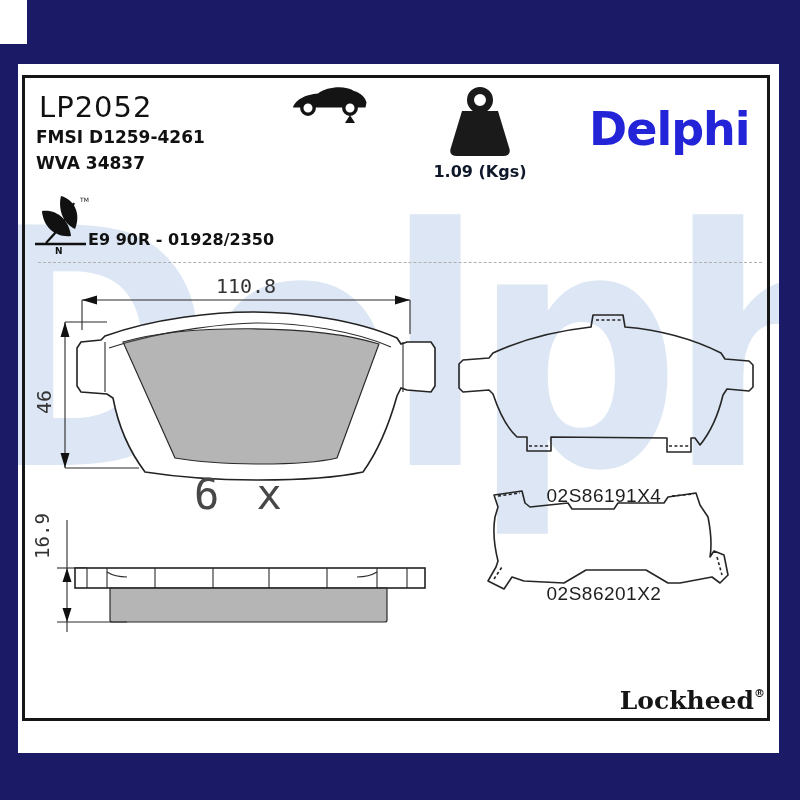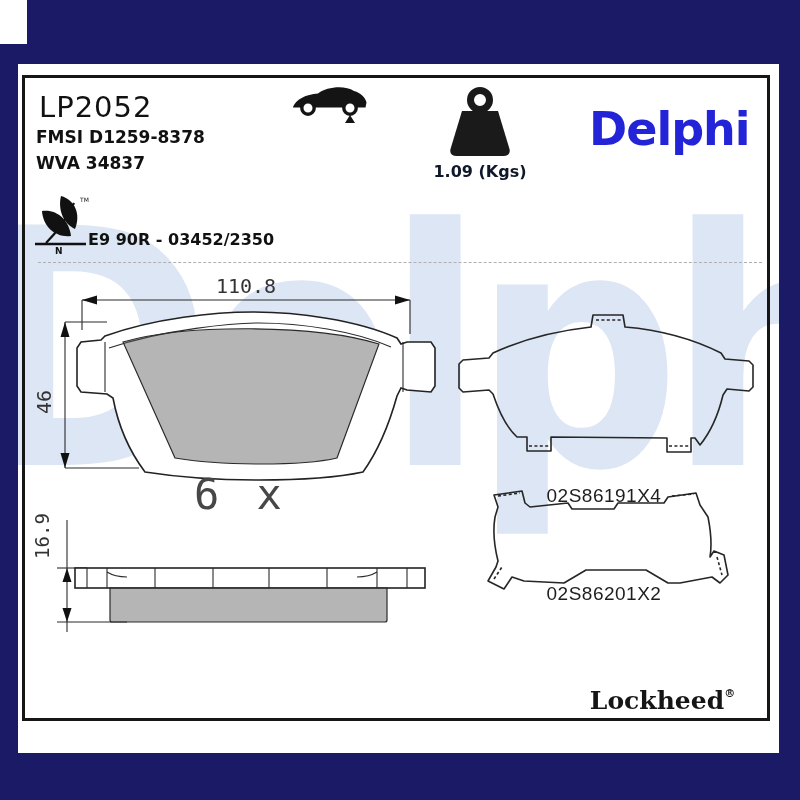--- a/index.html
+++ b/index.html
@@ -48,21 +48,21 @@
   #qty-label {
     left:194px; top:470px; font-family:"DejaVu Sans Mono", monospace;
     font-size:42px; color:#474747; letter-spacing:6px;
   }
 
   .acc-label { width:260px; text-align:center; font-family:"Liberation Sans", sans-serif; font-size:19px; color:#1e1e1e; letter-spacing:.5px; }
   #acc1-label { left:474px; top:457px;margin-top:28px; }
   #acc2-label { left:474px; top:583px; }
 
   #lockheed {
-    left:560px; top:686px; width:205px; text-align:center;
+    left:560px; top:686px; width:205px; text-align:right;
     font-family:"DejaVu Serif", serif; font-weight:bold; font-size:25px; color:#151515;
   }
   #lockheed sup { font-size:11px; vertical-align:12px; }
 
   svg { position:absolute; overflow:visible; }
   .thin { stroke:#2a2a2a; stroke-width:1.1; fill:none; }
   .arrow { fill:#111; stroke:none; }
   .plate { fill:#ffffff; stroke:#222; stroke-width:1.6; }
   .friction { fill:rgba(92,92,92,.45); stroke:#2a2a2a; stroke-width:1.2; }
   .shim { fill:none; stroke:#262626; stroke-width:1.6; stroke-linejoin:round; }
@@ -75,21 +75,21 @@
 
 <div class="abs frame" id="frame-top"></div>
 <div class="abs frame" id="frame-left"></div>
 <div class="abs frame" id="frame-right"></div>
 <div class="abs frame" id="frame-bottom"></div>
 <div class="abs" id="frame-notch"></div>
 
 <div class="abs" id="content-box"></div>
 
 <div class="abs z4" id="part-number">LP2052</div>
-<div class="abs z4" id="fmsi-line">FMSI D1259-8378</div>
+<div class="abs z4" id="fmsi-line">FMSI D1259-4261</div>
 <div class="abs z4" id="wva-line">WVA 34837</div>
 <div class="abs z4" id="delphi-logo">Delphi</div>
 
 <svg class="abs z4" style="left:291px;top:84px;" width="78" height="40" viewBox="0 0 78 40">
   <path d="M2 23 C5 15 15 10.5 27 9.5 C36 2.5 54 1 63 7 C70 9 74.5 13.5 75.5 18.5 L74.5 23.5 L2 23.5 Z" fill="#141414"></path>
   <circle cx="17" cy="24" r="6.2" fill="#fff" stroke="#141414" stroke-width="3.4"></circle>
   <circle cx="59" cy="24" r="6.2" fill="#fff" stroke="#141414" stroke-width="3.4"></circle>
   <polygon points="59,31 54,39 64,39" fill="#141414"></polygon>
 </svg>
 
@@ -100,21 +100,21 @@
 <div class="abs z4" id="weight-text">1.09 (Kgs)</div>
 
 <svg class="abs z4" style="left:34px;top:194px;" width="56" height="62" viewBox="0 0 56 62">
   <path d="M27 2 C41 6 47 20 41 35 C28 29 24 14 27 2 Z" fill="#111"></path>
   <path d="M8 17 C23 15 35 26 37 42 C22 44 9 33 8 17 Z" fill="#111"></path>
   <path d="M40 9 C32 26 23 38 12 49" stroke="#111" stroke-width="2.2" fill="none"></path>
   <line x1="1" y1="50" x2="52" y2="50" stroke="#111" stroke-width="2.6"></line>
   <text x="21" y="60" font-size="9" font-weight="bold" fill="#111">N</text>
   <text x="46" y="8" font-size="6" fill="#111">TM</text>
 </svg>
-<div class="abs z4" id="homologation">E9 90R - 03452/2350</div>
+<div class="abs z4" id="homologation">E9 90R - 01928/2350</div>
 
 <div class="abs z4" id="divider"></div>
 
 <svg class="abs z2" style="left:35px;top:272px;" width="410" height="216" viewBox="0 0 410 216">
 
   <line class="thin" x1="47" y1="28" x2="375" y2="28"></line>
   <line class="thin" x1="47" y1="28" x2="47" y2="58"></line>
   <line class="thin" x1="375" y1="28" x2="375" y2="62"></line>
   <polygon class="arrow" points="47,28 62,23.5 62,32.5"></polygon>
   <polygon class="arrow" points="375,28 360,23.5 360,32.5"></polygon>

